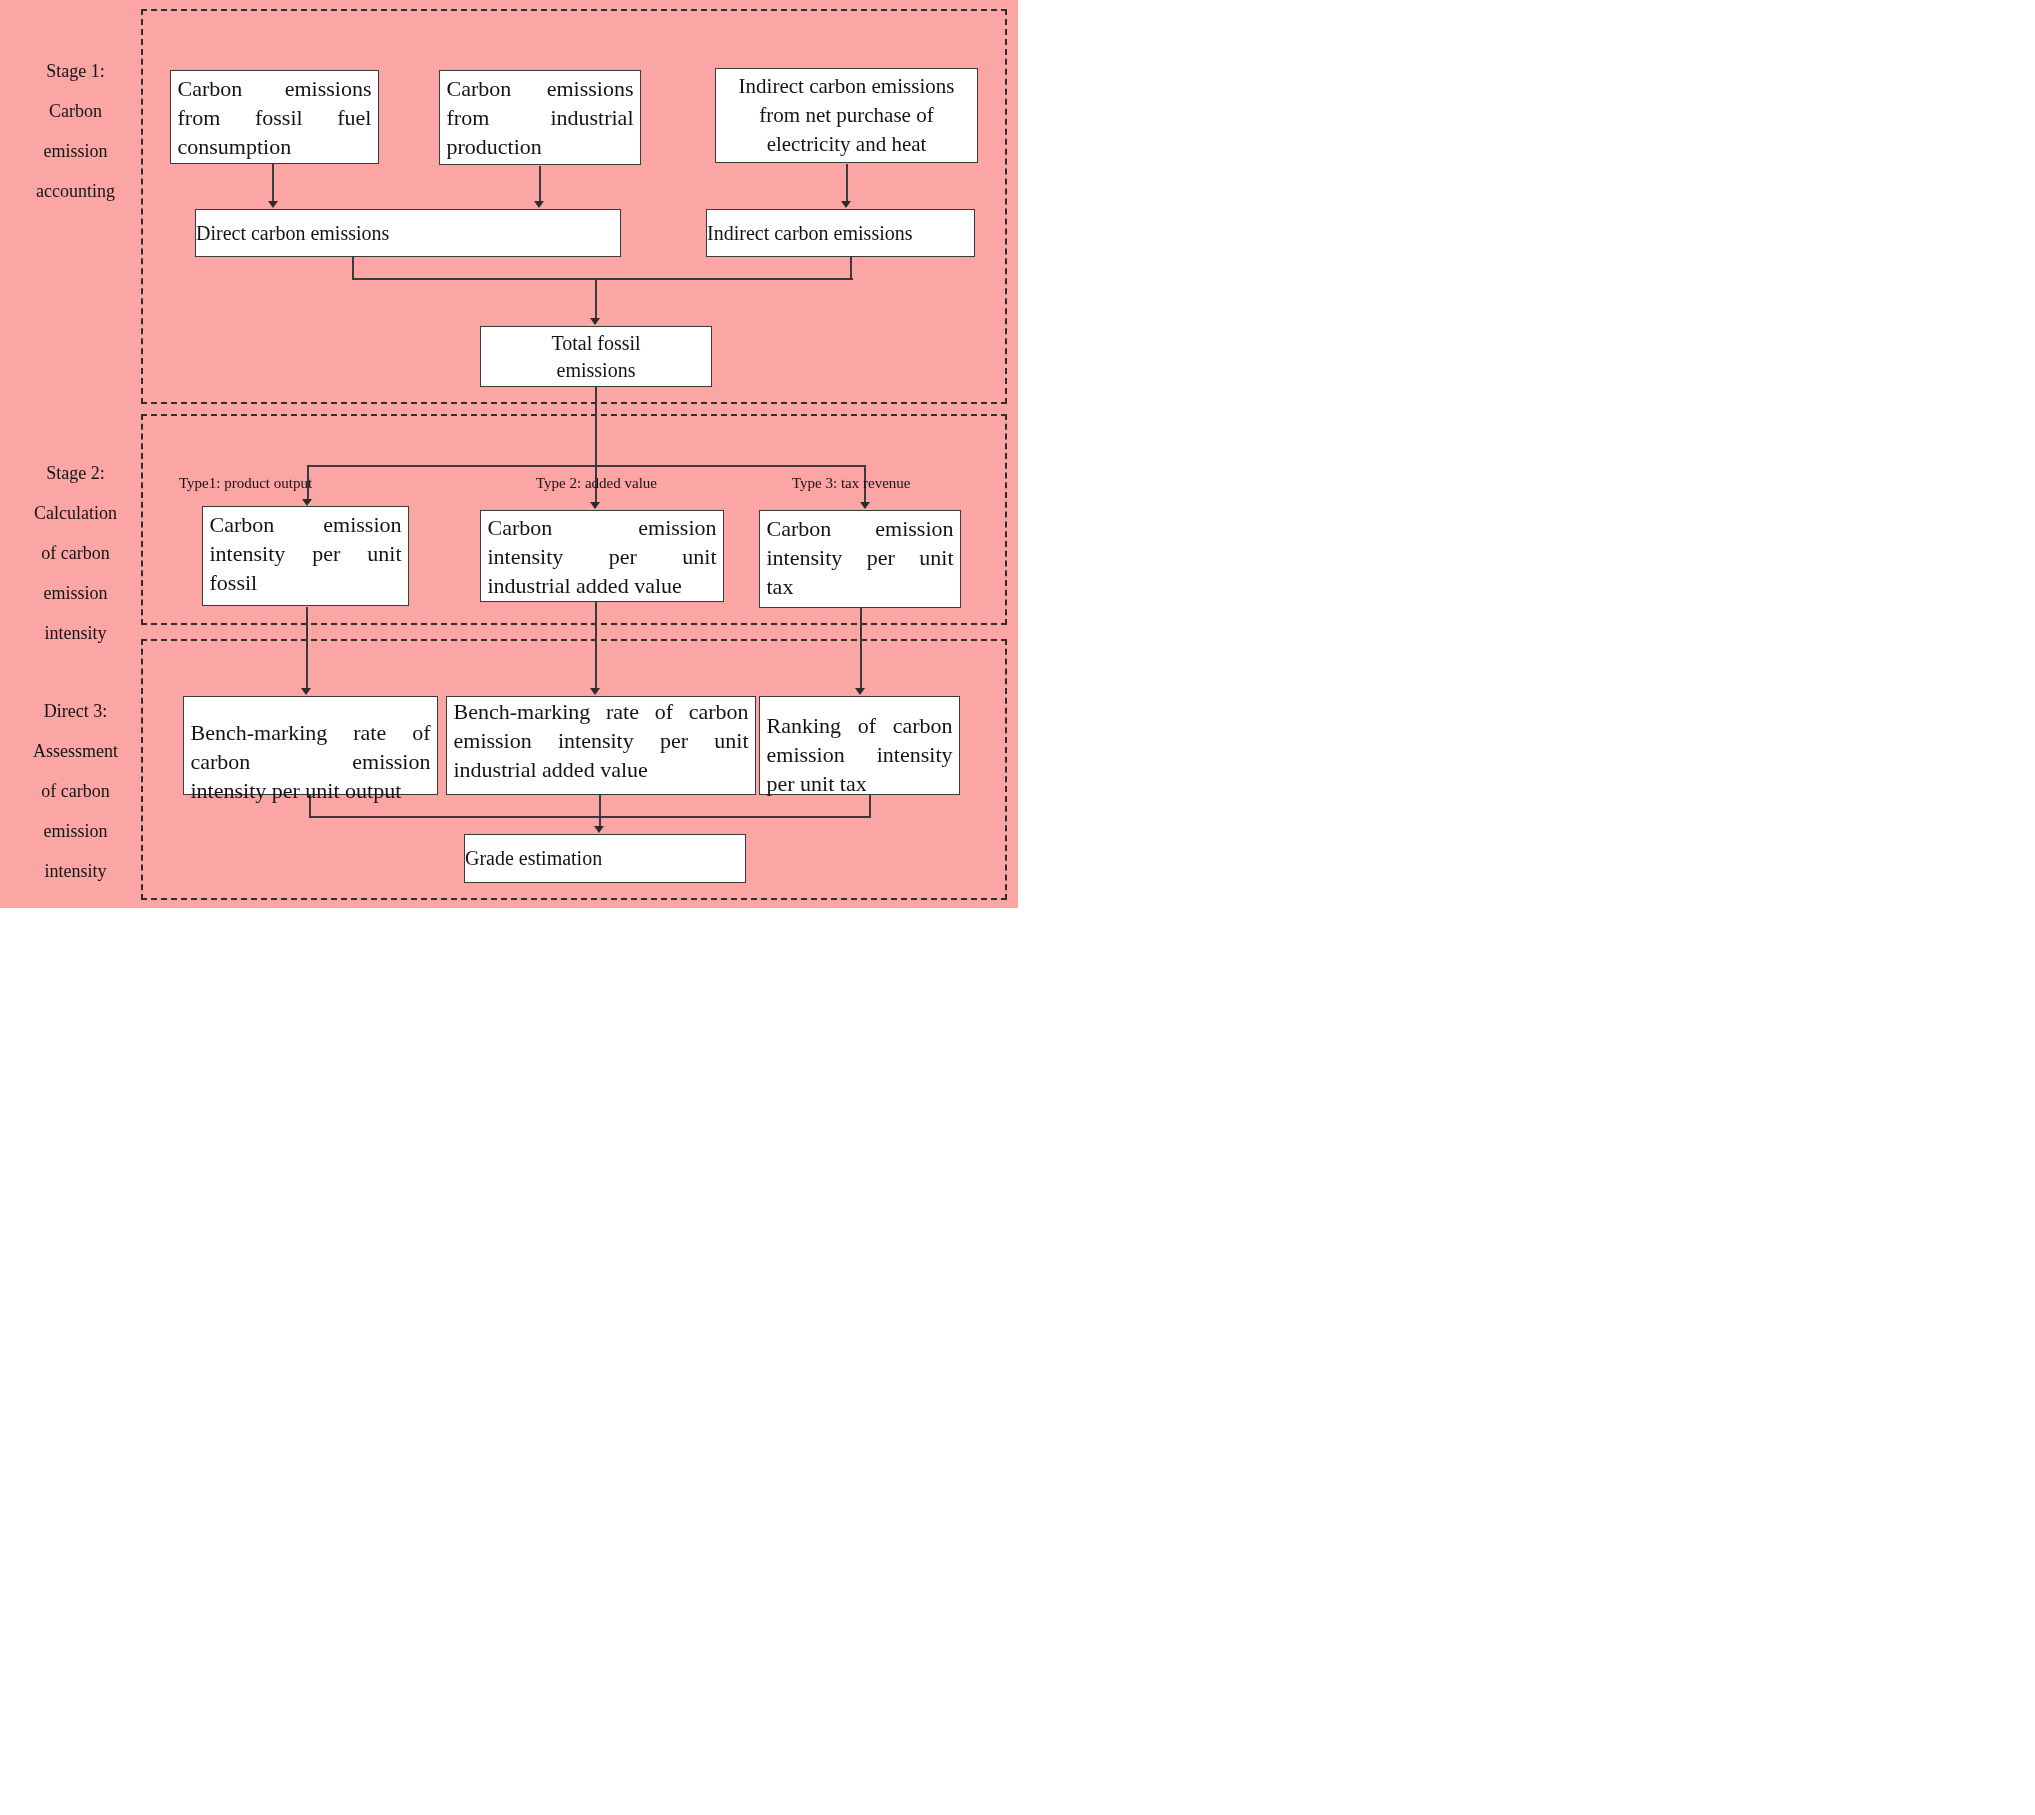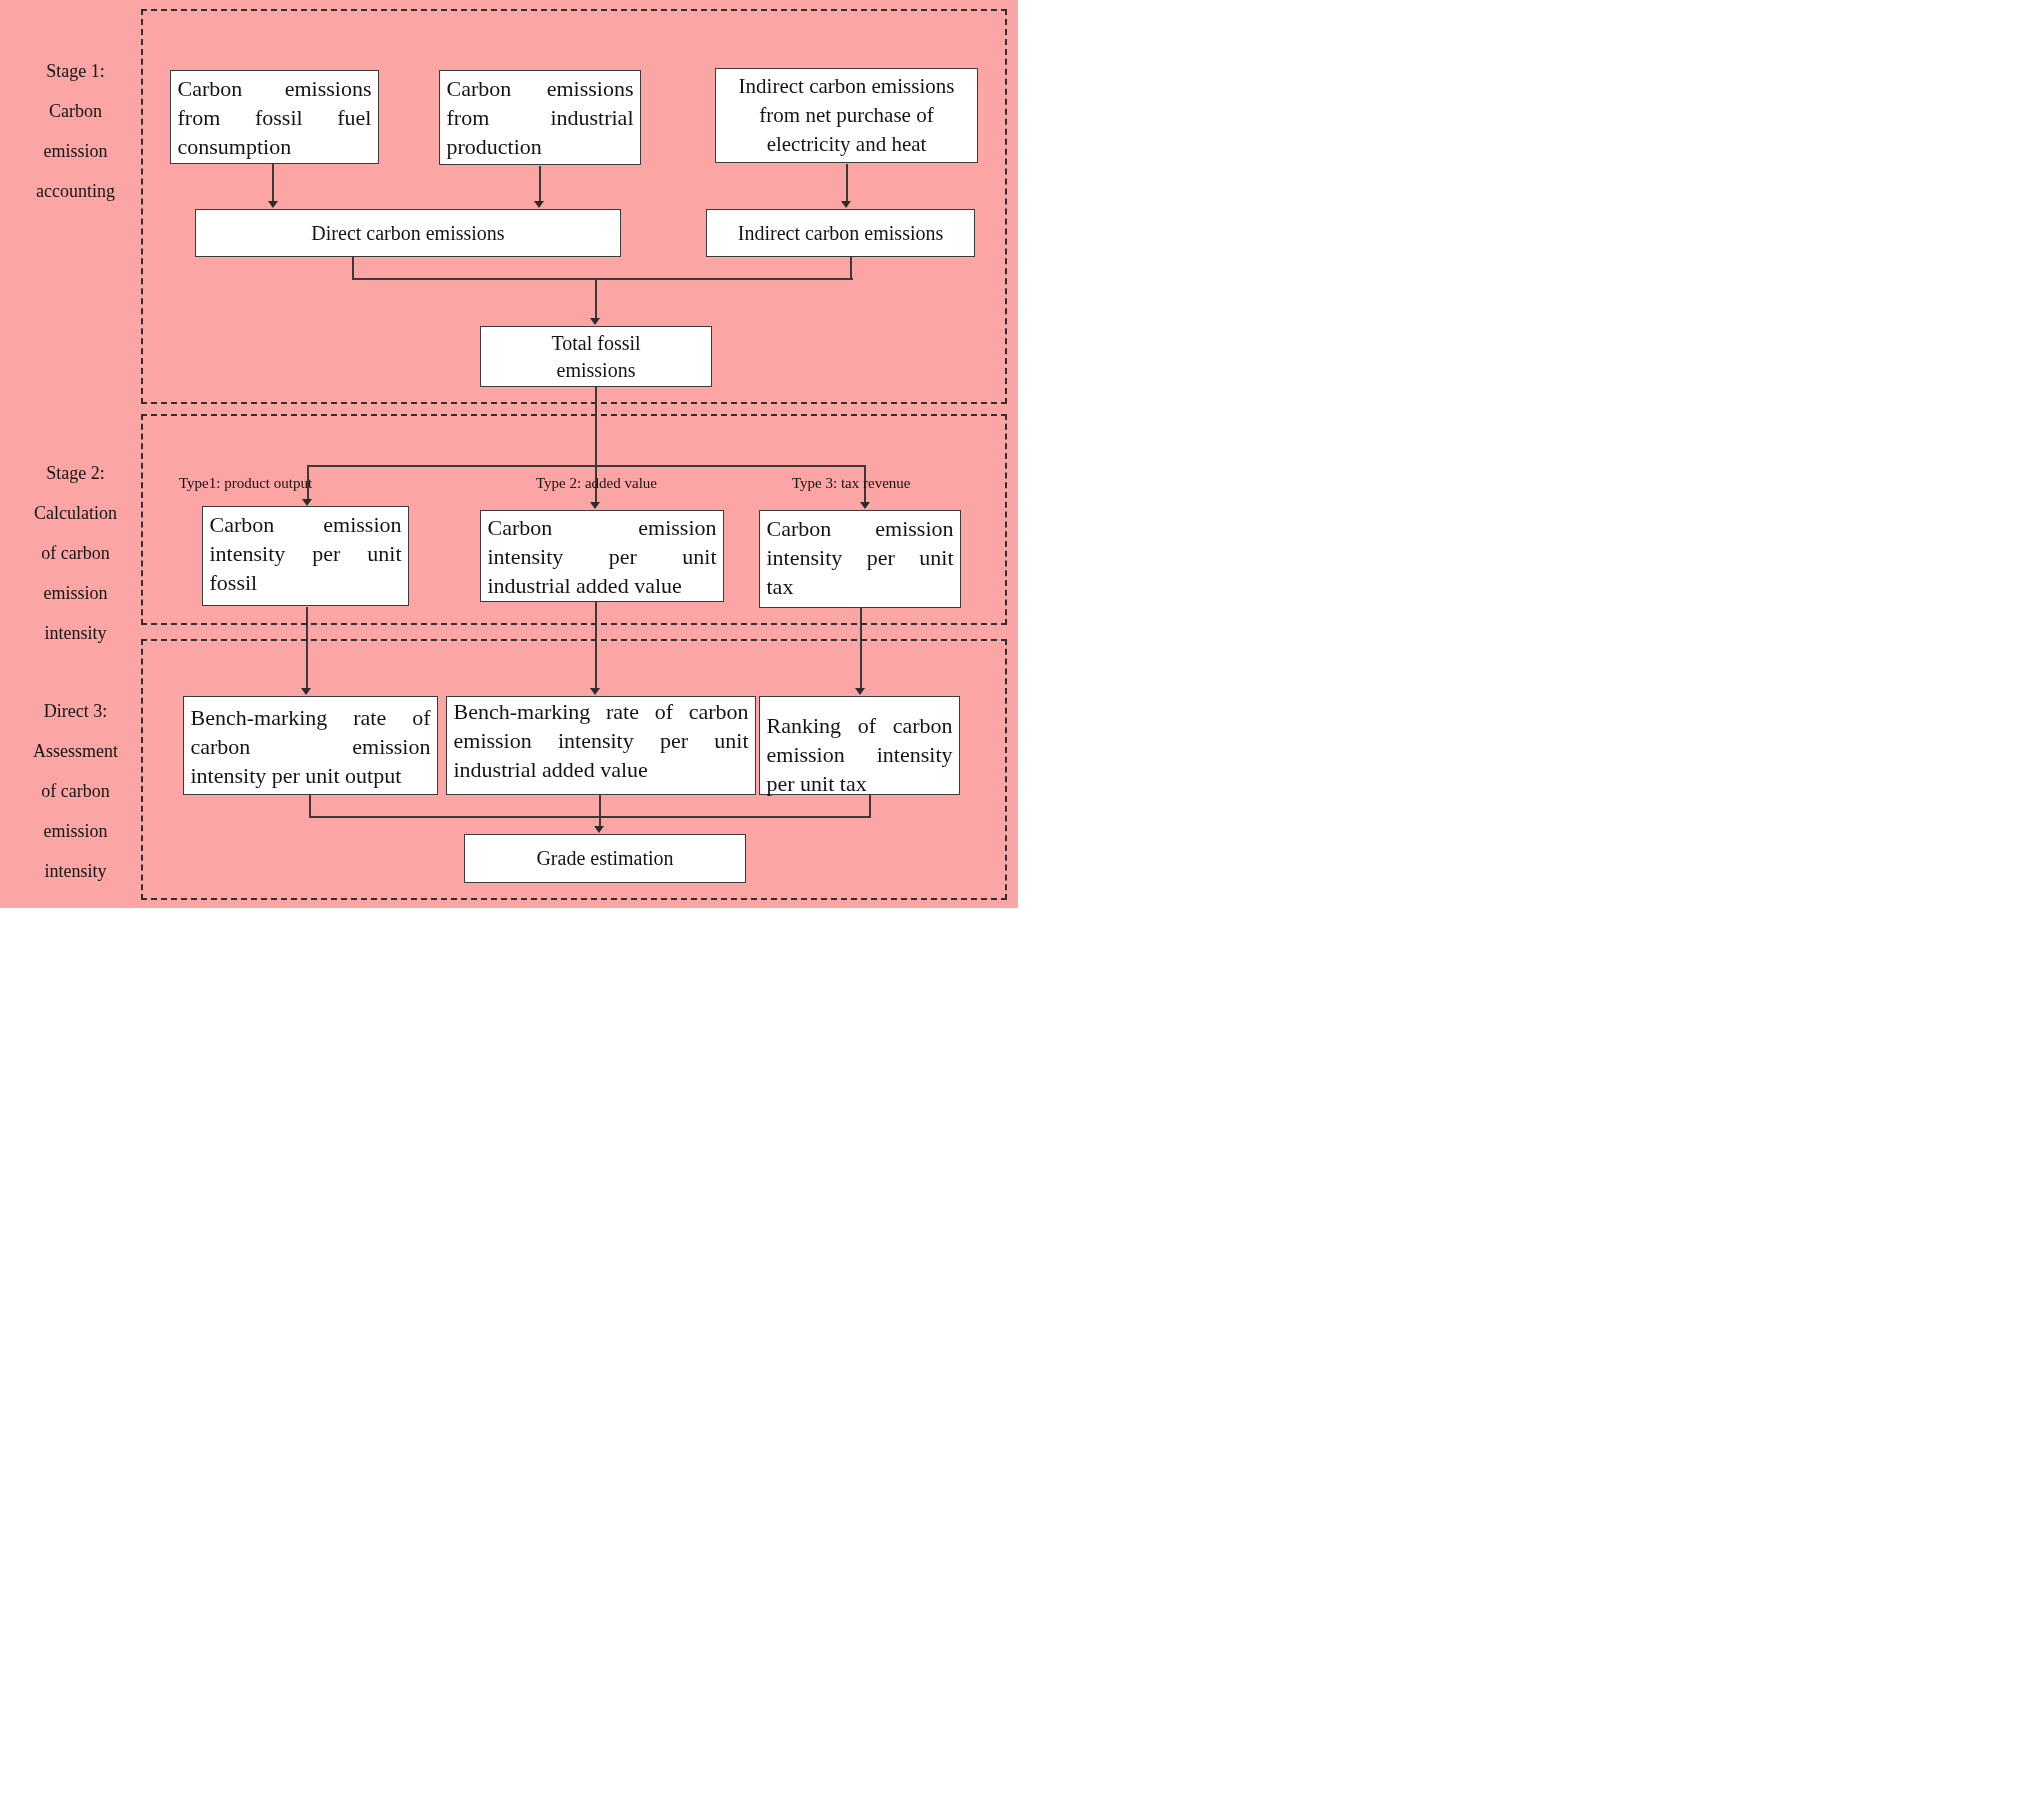--- a/index.html
+++ b/index.html
@@ -13,21 +13,21 @@
   .stage-label { position:absolute; text-align:center; font-size:18px; z-index:2; }
   .stage-label div { white-space:nowrap; }
   
   .box {
     position:absolute; border:1.3px solid #3a3a3a; background:#ffffff; box-sizing:border-box;
     padding:3.3px 6.5px; font-size:22px; line-height:29px; z-index:2;
   }
   .jl { text-align:justify; text-align-last:justify; }
   .jl-last { text-align-last:left; }
   .cbox { display:flex; flex-direction:column; justify-content:center; text-align:center; padding:2.6px 3.9px; }
-  .bar { display:flex; align-items:center; justify-content:center; font-size:20px; padding:0; }
+  .bar { display:flex; align-items:center; font-size:20px; padding:0; }
   .typelabel { position:absolute; font-size:15px; white-space:nowrap; z-index:3; }
   
   .h, .v { position:absolute; background:#3a3a3a; z-index:1; }
   .h { height:2px; } .v { width:2px; }
   .arr {
     position:absolute; width:0; height:0; z-index:3;
     border-left:5.2px solid transparent; border-right:5.2px solid transparent; border-top:7.8px solid #2c2c2c;
   }
 </style>
 </head>
@@ -139,21 +139,21 @@
 
   <div class="v" style="left:306px;  top:607px; height:83px;"></div>
   <div class="arr" style="left:301px; top:688px;"></div>
 
   <div class="v" style="left:595px;  top:602px; height:87px;"></div>
   <div class="arr" style="left:590px; top:688px;"></div>
 
   <div class="v" style="left:860px; top:607px; height:82px;"></div>
   <div class="arr" style="left:855px; top:688px;"></div>
 
-  <div class="box" style="left:183px; top:696px; width:255px; height:99px; padding-top:6px;">
+  <div class="box" style="left:183px; top:696px; width:255px; height:99px; padding-top:21px;">
     <div class="jl">Bench-marking rate of</div>
     <div class="jl">carbon emission</div>
     <div class="jl jl-last">intensity per unit output</div>
   </div>
 
   <div class="box" style="left:446px; top:696px; width:310px; height:99px; padding-top:0;">
     <div class="jl">Bench-marking rate of carbon</div>
     <div class="jl">emission intensity per unit</div>
     <div class="jl jl-last">industrial added value</div>
   </div>

